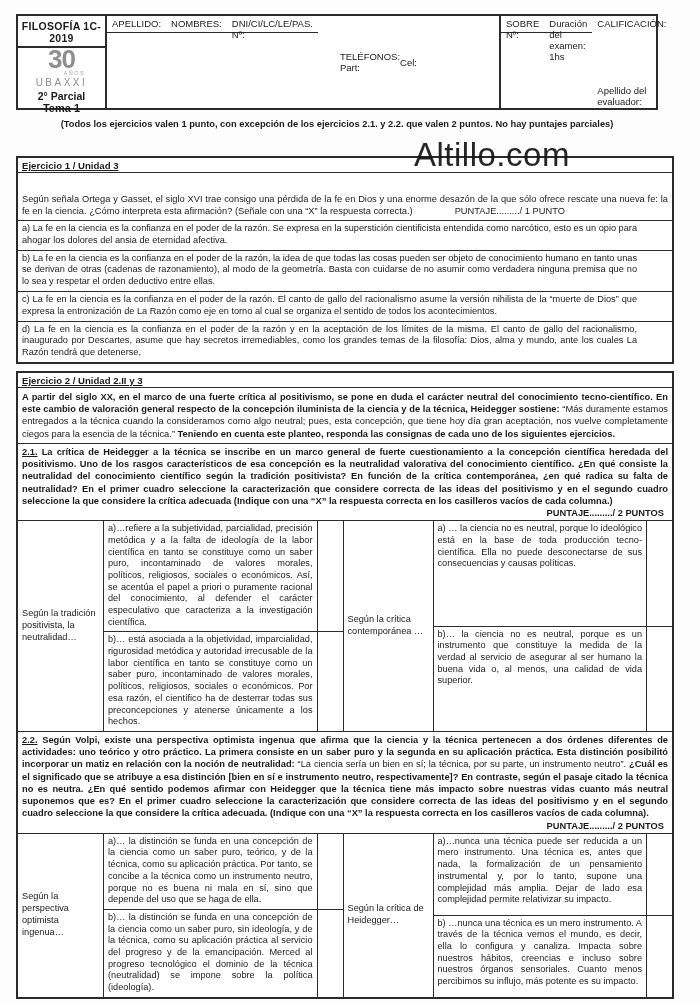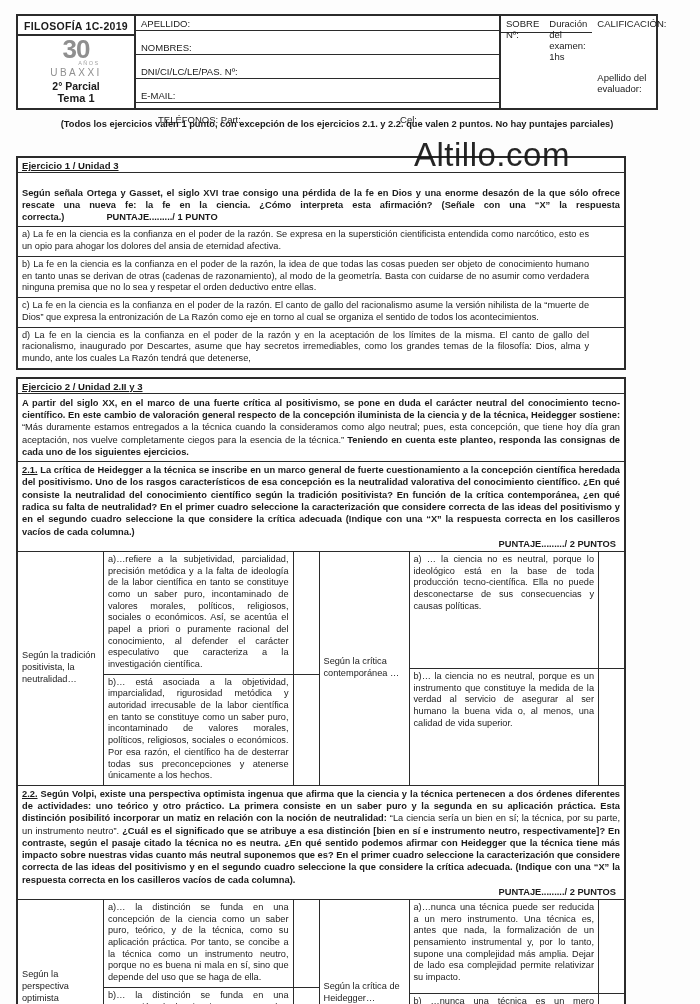--- a/index.html
+++ b/index.html
@@ -16,40 +16,40 @@
   
   .hdr { display:flex; width:642px; border:2px solid #2b2b2b; height:96px; background:#fff; }
   .hdr-left { width:118px; border-right:2px solid #2b2b2b; display:flex; flex-direction:column; }
   .hdr-course { font-weight:bold; font-size:10.5px; text-align:center; padding:4px 2px 2px; border-bottom:2px solid #2b2b2b; letter-spacing:0.3px; }
   .hdr-logo { flex:1; display:flex; flex-direction:column; align-items:center; justify-content:flex-end; padding-bottom:2px; }
   .logo-num { font-size:26px; font-weight:bold; color:#8f8f8f; line-height:0.85; letter-spacing:-1px; }
   .logo-anos { font-size:5.5px; color:#a3a3a3; letter-spacing:1.5px; margin-left:26px; }
   .logo-brand { font-size:10px; font-weight:normal; color:#8f8f8f; letter-spacing:2.5px; margin-top:1px; }
   .hdr-parcial { font-weight:bold; font-size:10.5px; text-align:center; margin-top:2px; }
   .hdr-tema { font-weight:bold; font-size:11px; text-align:center; padding-bottom:2px; }
-  .hdr-mid { flex:1; display:flex; flex-direction:column; font-size:9.5px;gap:9px; }
+  .hdr-mid { flex:1; display:flex; flex-direction:row; font-size:9.5px; }
   .frow { border-bottom:1.2px solid #2b2b2b; padding:2px 5px 1px; height:17px; }
   .frow-tel { flex:1; border-bottom:none; display:flex; align-items:center; padding:2px 22px; }
   .cel-label { margin-left:auto; margin-right:60px; }
   .hdr-right { width:157px; border-left:2px solid #2b2b2b; display:flex; font-size:9.5px; }
-  .hdr-right .tall { flex:1; border-bottom:none; height:auto; display:flex; flex-direction:column; justify-content:space-between; padding:2px 5px 14px; }
+  .hdr-right .tall { flex:1; border-bottom:none; height:auto; display:flex; flex-direction:column; justify-content:space-between; padding:2px 5px 1px; }
 
   
   .instr { width:642px; text-align:center; font-weight:bold; font-size:9.3px; margin-top:9px; }
   .watermark { position:absolute; left:414px; top:136px; font-size:33px; color:rgba(20,20,20,0.93); letter-spacing:0.5px; z-index:5; }
 
   
-  .sec { border:2px solid #2b2b2b; width:610px; background:#fff; }
+  .sec { border:2px solid #2b2b2b; width:658px; background:#fff; }
   .sec-ej1 { margin-top:27px; }
   .sec-ej2 { margin-top:7px; }
   .trow { border-top:1.2px solid #2b2b2b; }
   .trow:first-child { border-top:none; }
   .sec-title { font-weight:bold; font-size:9.6px; padding:2px 4px 1px; }
   .sec-title span { text-decoration:underline; }
-  .qrow { font-weight:bold; font-size:9.3px; padding:14px 4px 3px; line-height:1.3; text-align:justify; }
+  .qrow { font-weight:normal; font-size:9.3px; padding:20px 4px 3px; line-height:1.3; text-align:justify; }
   .pj-inline { margin-left:42px; white-space:nowrap; }
   .orow { display:flex; align-items:flex-start; }
   .otext { flex:1; padding:2px 4px 3px; font-size:9.2px; line-height:1.28; text-align:justify; }
   .ocheck { width:31px; border-left:1.2px solid #2b2b2b; }
 
   .intro { font-size:9.3px; padding:3px 4px; line-height:1.32; text-align:justify; }
   .intro b { font-weight:bold; }
   .consigna { font-size:9.3px; font-weight:bold; padding:2px 4px 1px; line-height:1.32; text-align:justify; }
   .consigna .num { text-decoration:underline; }
   .pjline { text-align:right; font-weight:bold; font-size:9.3px; padding:0 8px 2px; }
@@ -79,21 +79,20 @@
         <div class="logo-anos">AÑOS</div>
         <div class="logo-brand">UBAXXI</div>
         <div class="hdr-parcial">2° Parcial</div>
         <div class="hdr-tema">Tema 1</div>
       </div>
     </div>
     <div class="hdr-mid">
       <div class="frow">APELLIDO:</div>
       <div class="frow">NOMBRES:</div>
       <div class="frow">DNI/CI/LC/LE/PAS. Nº:</div>
-      <div class="frow">E-MAIL:</div>
       <div class="frow-tel">
         <span>TELÉFONOS: Part:</span>
         <span class="cel-label">Cel:</span>
       </div>
     </div>
     <div class="hdr-right">
       <div class="frow">SOBRE Nº:</div>
       <div class="frow">Duración del examen: 1hs</div>
       <div class="tall">
         <span>CALIFICACIÓN:</span>

